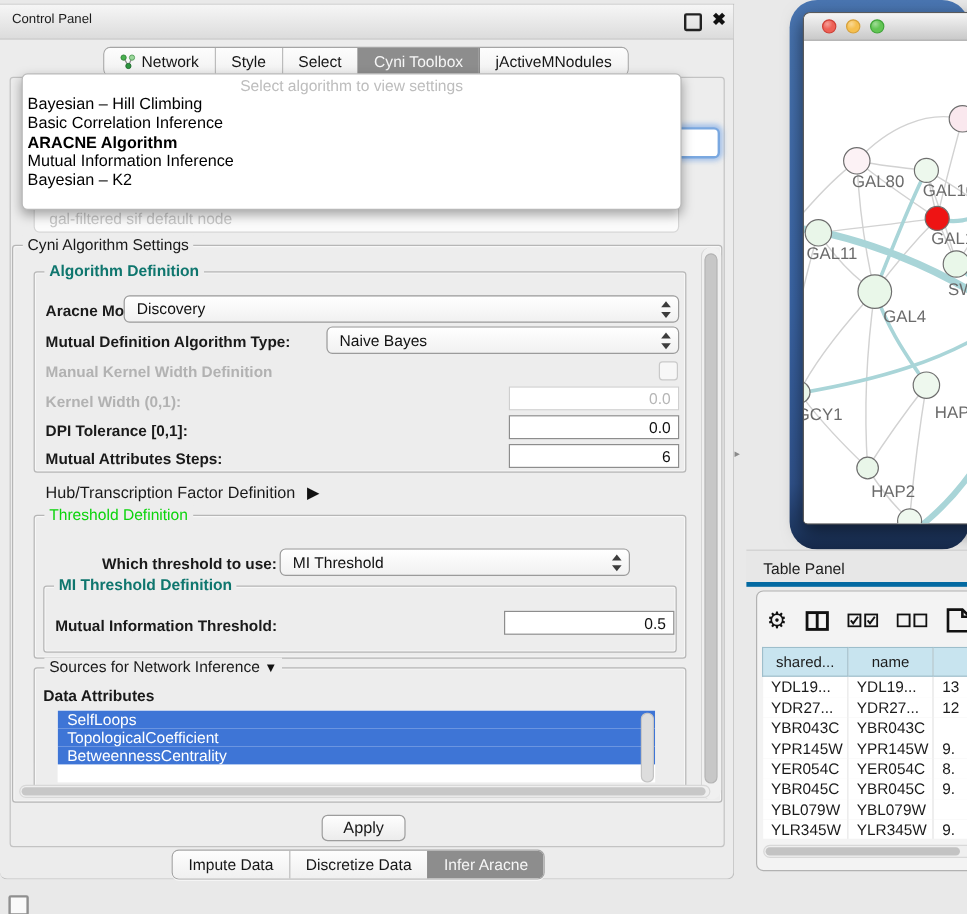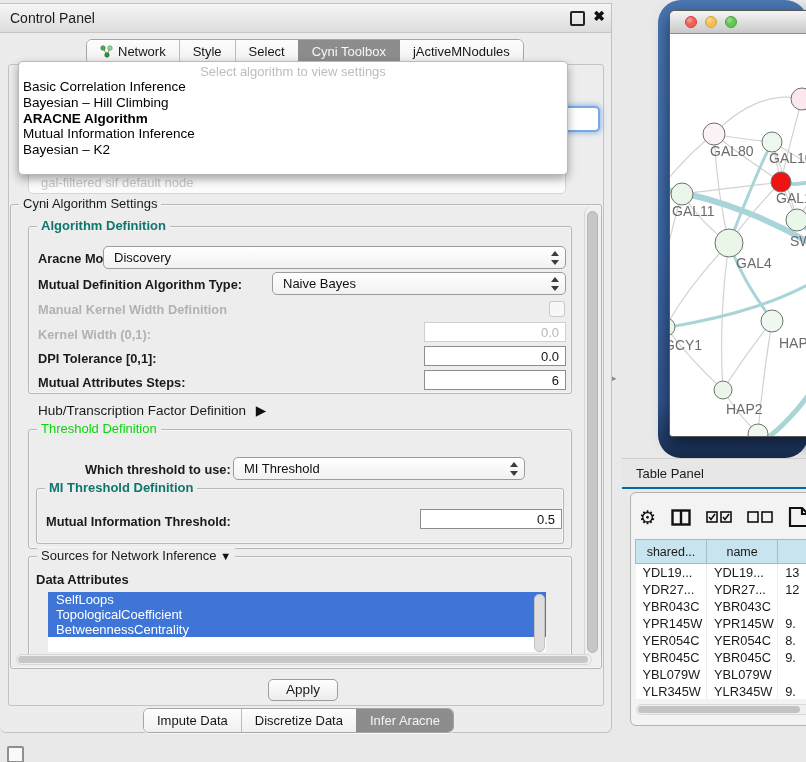--- a/index.html
+++ b/index.html
@@ -4,21 +4,21 @@
 <style>
   html,body{margin:0;padding:0;background:#e9e9e9;}
   .screen{position:relative;width:806px;height:762px;background:#e9e9e9;overflow:hidden;
           font-family:"Liberation Sans",sans-serif;color:#1a1a1a;}
 
   
   .cpanel{position:absolute;left:0;top:3px;width:612px;height:730px;background:#ececec;
           border:1px solid #c2c2c2;border-left:none;border-radius:0 0 6px 6px;box-sizing:border-box;}
   .cp-titlebar{position:absolute;left:0;top:0;width:100%;height:28px;
                background:linear-gradient(#f6f6f6,#dcdcdc);border-bottom:1px solid #c6c6c6;}
-  .cp-title{position:absolute;left:10px;top:6px;font-size:14px;color:#1c1c1c;}
+  .cp-title{position:absolute;left:10px;top:6px;font-size:11px;color:#1c1c1c;}
   .cp-float{position:absolute;right:26px;top:7px;width:11px;height:11px;border:2px solid #222;border-radius:2px;}
   .cp-close{position:absolute;right:6px;top:4px;font-size:14px;font-weight:bold;color:#111;}
 
   
   .seggroup{position:absolute;display:flex;border:1px solid #a5a5a5;border-radius:6px;overflow:hidden;
             background:#f8f8f8;box-shadow:0 1px 0 rgba(255,255,255,.7);height:23px;}
   .seg{display:flex;align-items:center;gap:5px;padding:0 13px;font-size:13px;color:#161616;
        background:linear-gradient(#fdfdfd,#f0f0f0);border-left:1px solid #bcbcbc;white-space:nowrap;}
   .seg:first-child{border-left:none;}
   .seg.sel{background:#8d8d8d;color:#f6f6f6;border-left-color:#8d8d8d;}
@@ -90,21 +90,21 @@
   .desktop{position:absolute;left:658px;top:0;width:150px;height:458px;
            background:linear-gradient(180deg,#4a76b2 0%,#3c67a8 55%,#31548e 88%,#1e3862 97%,#16294a 100%);border-radius:23px;}
   .netwin{position:absolute;left:11px;top:10px;width:200px;height:427px;background:#fff;border:1px solid #5a5a5a;
           border-radius:6px 6px 4px 4px;box-shadow:0 6px 16px rgba(0,0,0,.55);box-sizing:border-box;overflow:hidden;}
   .net-titlebar{height:22px;background:linear-gradient(#f5f5f5,#c9c9c9);border-bottom:1px solid #8f8f8f;position:relative;}
   .light{position:absolute;top:5px;width:12px;height:12px;border-radius:50%;box-sizing:border-box;}
   .net-canvas{position:relative;width:100%;height:403px;background:#fff;}
 
   
   .tp-titlebar{position:absolute;left:622px;top:458px;width:184px;height:31px;background:#e7e7e7;
-               border-top:1px solid #cfcfcf;border-bottom:2px solid #0369a1;box-sizing:border-box;}
+               border-top:1px solid #cfcfcf;border-bottom:4px solid #0369a1;box-sizing:border-box;}
   .tp-title{position:absolute;left:14px;top:7px;font-size:13px;color:#1c1c1c;}
   .tpanel{position:absolute;left:630px;top:492px;width:200px;height:234px;background:#f3f3f3;
           border:1px solid #b2b2b2;border-radius:6px;box-sizing:border-box;}
   .tp-toolbar{position:absolute;left:8px;top:10px;width:176px;height:28px;display:flex;align-items:center;gap:15px;}
   .ttable{position:absolute;left:4px;top:46px;width:192px;height:160px;overflow:hidden;}
   table.grid{border-collapse:collapse;table-layout:fixed;}
   table.grid th{background:#c8e4ef;border:1px solid #9dbecb;font-weight:normal;font-size:12.5px;height:21px;
                 text-align:center;overflow:hidden;white-space:nowrap;}
   table.grid td{font-size:12.8px;height:17px;padding:0 0 0 7px;white-space:nowrap;overflow:hidden;
                 border-right:1px solid #ececec;background:#fff;}
@@ -160,22 +160,22 @@
 
     <div class="focus-combo"></div>
 
     <div class="ghost-combo">
       <span class="val">gal-filtered sif default node</span>
     </div>
 
     <div class="popup">
       <div class="popup-prompt">Select algorithm to view settings</div>
       <div id="algo-list">
+          <div class="popup-item">Bayesian – Hill Climbing</div>
           <div class="popup-item">Basic Correlation Inference</div>
-          <div class="popup-item">Bayesian – Hill Climbing</div>
           <div class="popup-item bold">ARACNE Algorithm</div>
           <div class="popup-item">Mutual Information Inference</div>
           <div class="popup-item">Bayesian – K2</div>
         </div>
     </div>
 
     <div class="group" style="left:10px;top:200px;width:592px;height:465px;background:#ededed;">
       <span class="legend">Cyni Algorithm Settings</span>
     </div>
 

